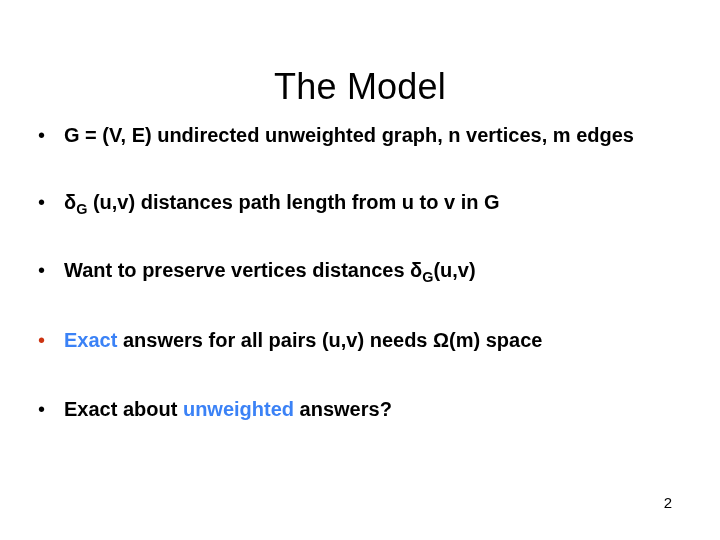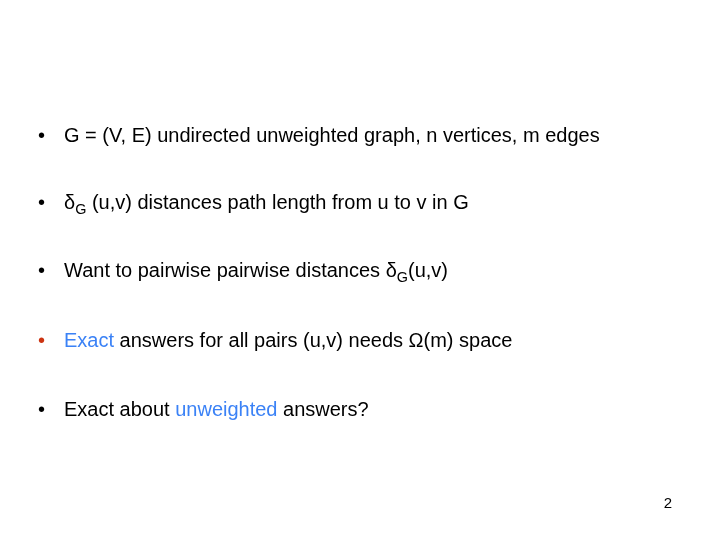--- a/index.html
+++ b/index.html
@@ -62,20 +62,21 @@
     text-align: left;
     color: #000000;
   }
 
   .bullet-marker.red {
     color: #cc3311;
   }
 
   .bullet-text {
     display: block;
+    font-weight: bold;
   }
 
   .hl-red {
     color: #3b82f6;
   }
 
   .sub {
     font-size: 0.72em;
     vertical-align: sub;
     line-height: 0;
@@ -93,40 +94,41 @@
     font-size: 15px;
     color: #000000;
     line-height: 1;
   }
 </style>
 </head>
 <body>
 
 <div class="slide">
 
+  <h1 class="slide-title">The Model</h1>
 
   <div class="body-area">
 
     <div class="bullet-row">
       <span class="bullet-marker">•</span>
       <span class="bullet-text"><span>G = (V, E) undirected unweighted graph, n vertices, m edges</span></span>
     </div>
 
     <div class="gap-1"></div>
 
     <div class="bullet-row">
       <span class="bullet-marker">•</span>
       <span class="bullet-text"><span>δ</span><span class="sub">G</span><span> (u,v) distances path length from u to v in G</span></span>
     </div>
 
     <div class="gap-2"></div>
 
     <div class="bullet-row">
       <span class="bullet-marker">•</span>
-      <span class="bullet-text"><span>Want to pairwise pairwise distances </span><span>δ</span><span class="sub">G</span><span>(u,v)</span></span>
+      <span class="bullet-text"><span>Want to preserve vertices distances </span><span>δ</span><span class="sub">G</span><span>(u,v)</span></span>
     </div>
 
     <div class="gap-3"></div>
 
     <div class="bullet-row">
       <span class="bullet-marker red">•</span>
       <span class="bullet-text"><span class="hl-red">Exact</span><span> answers for all pairs (u,v) needs Ω(m) space</span></span>
     </div>
 
     <div class="gap-4"></div>

